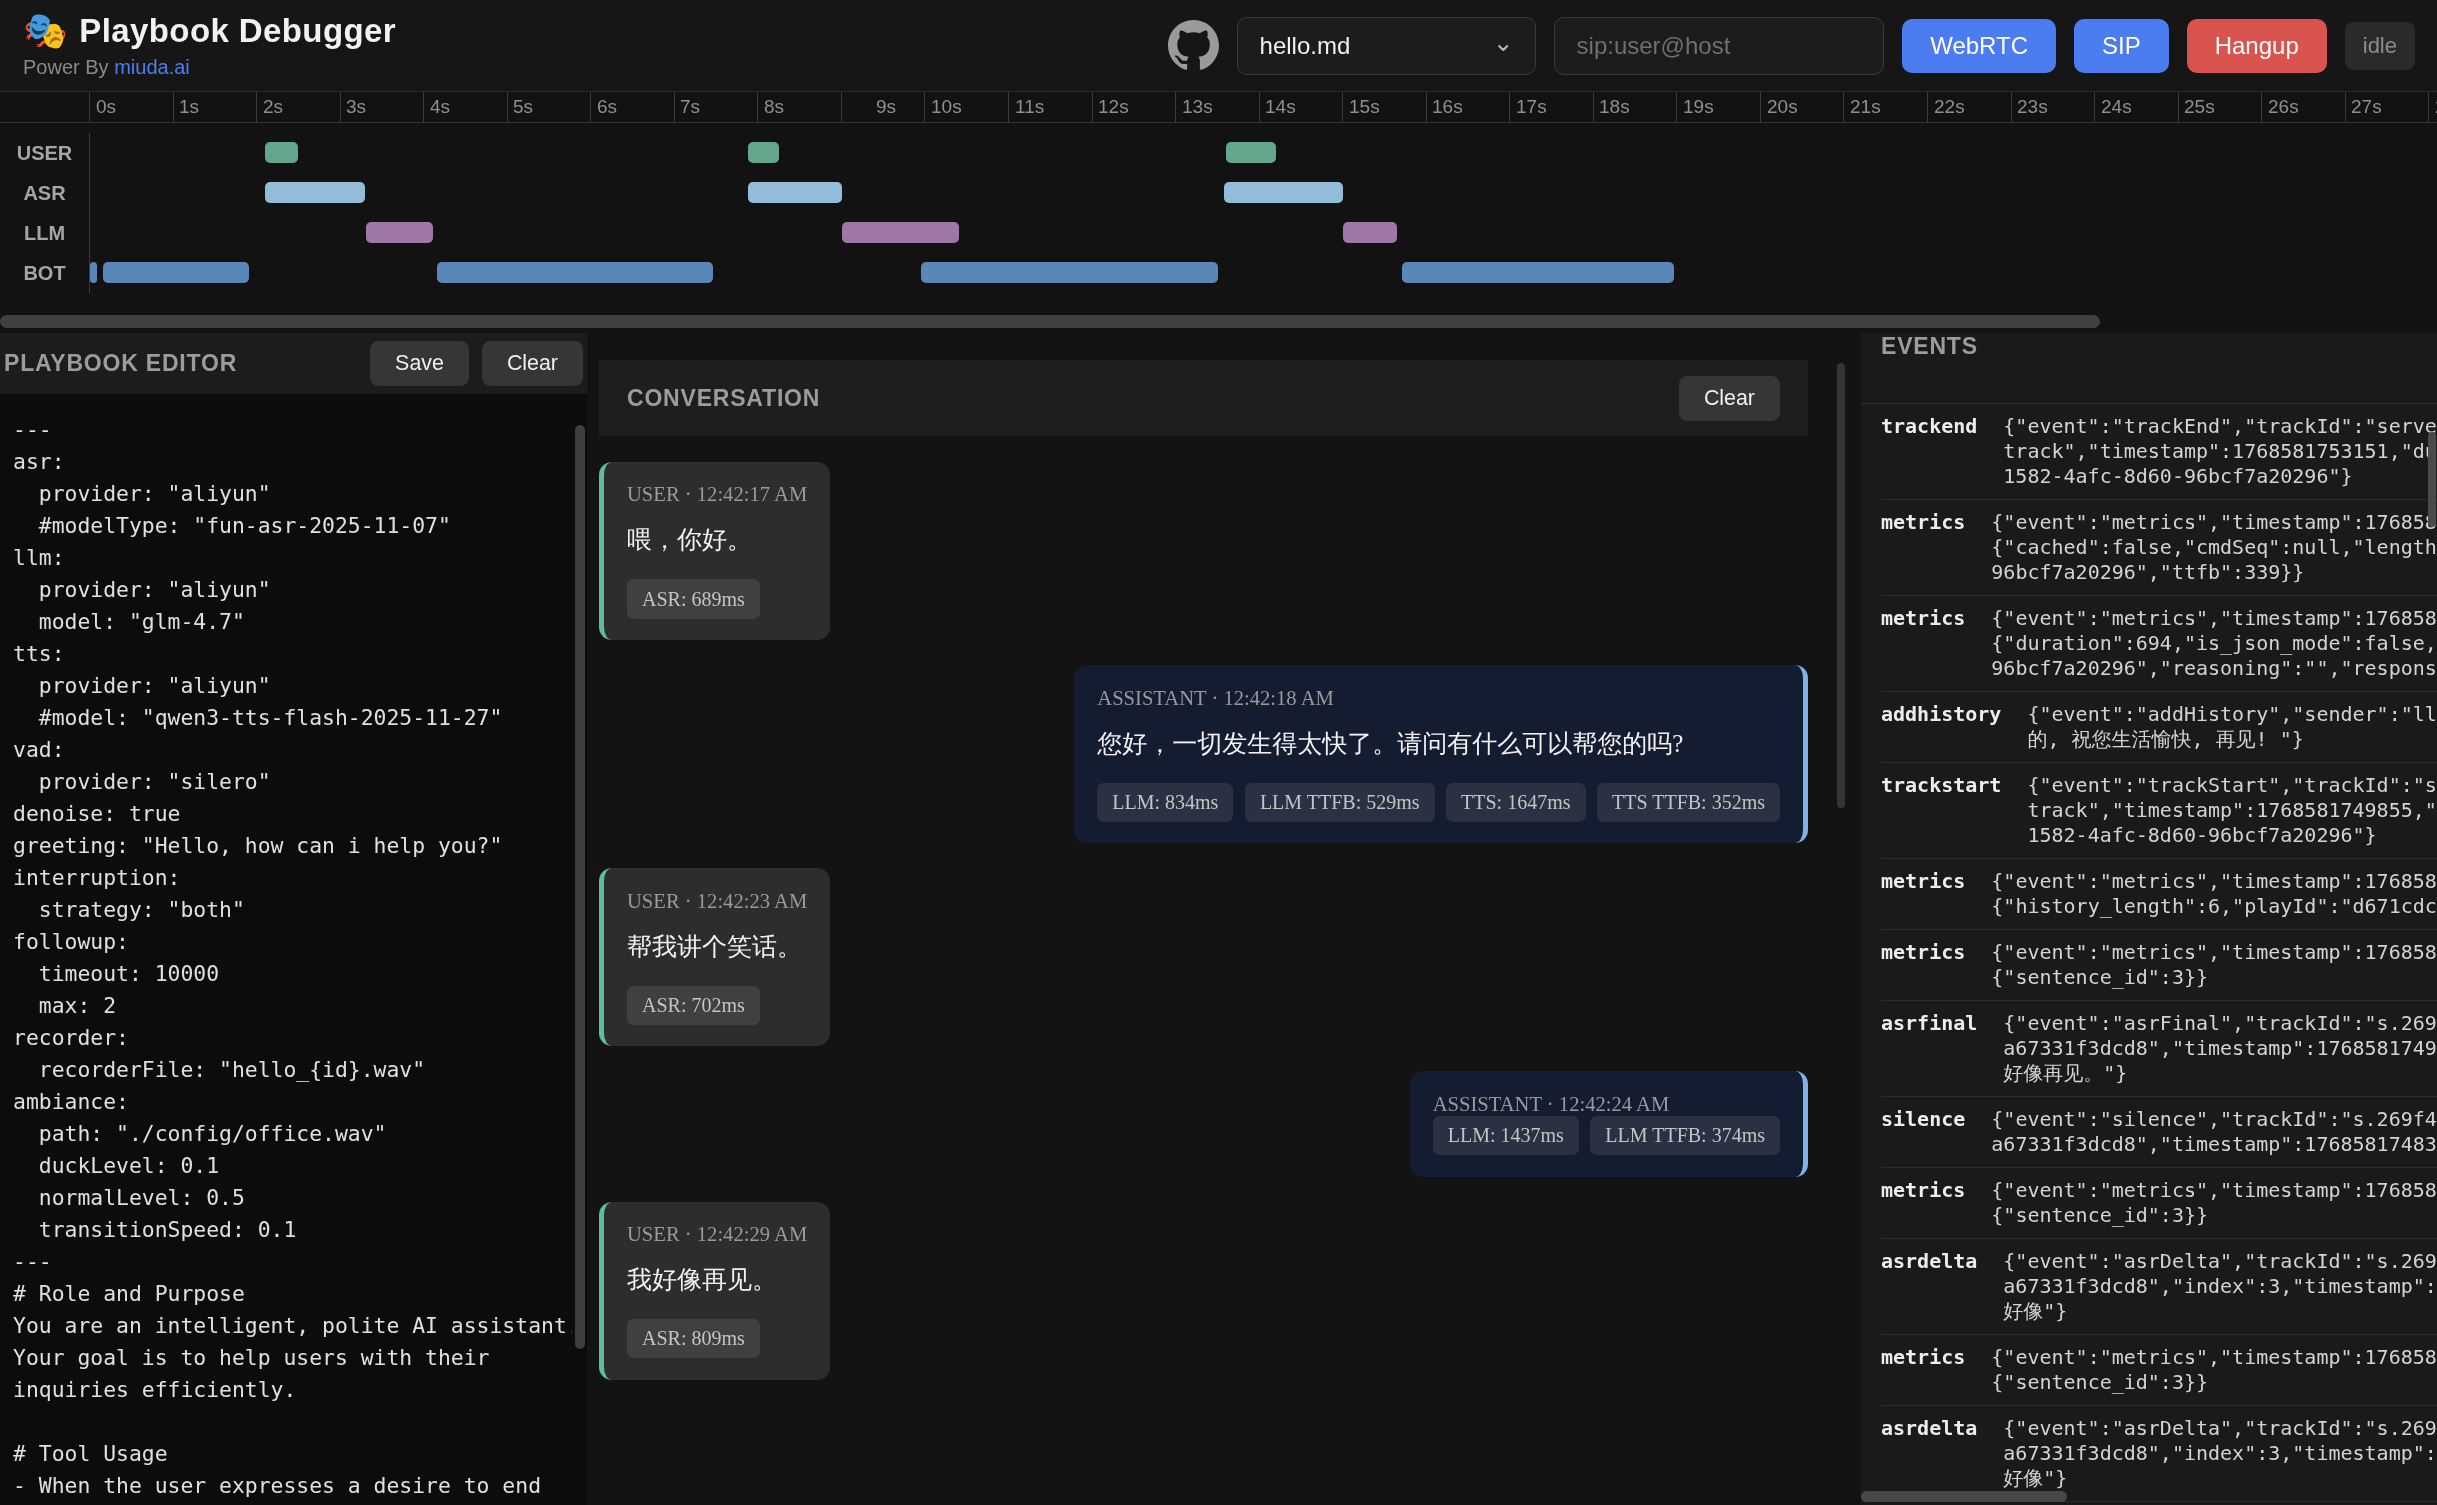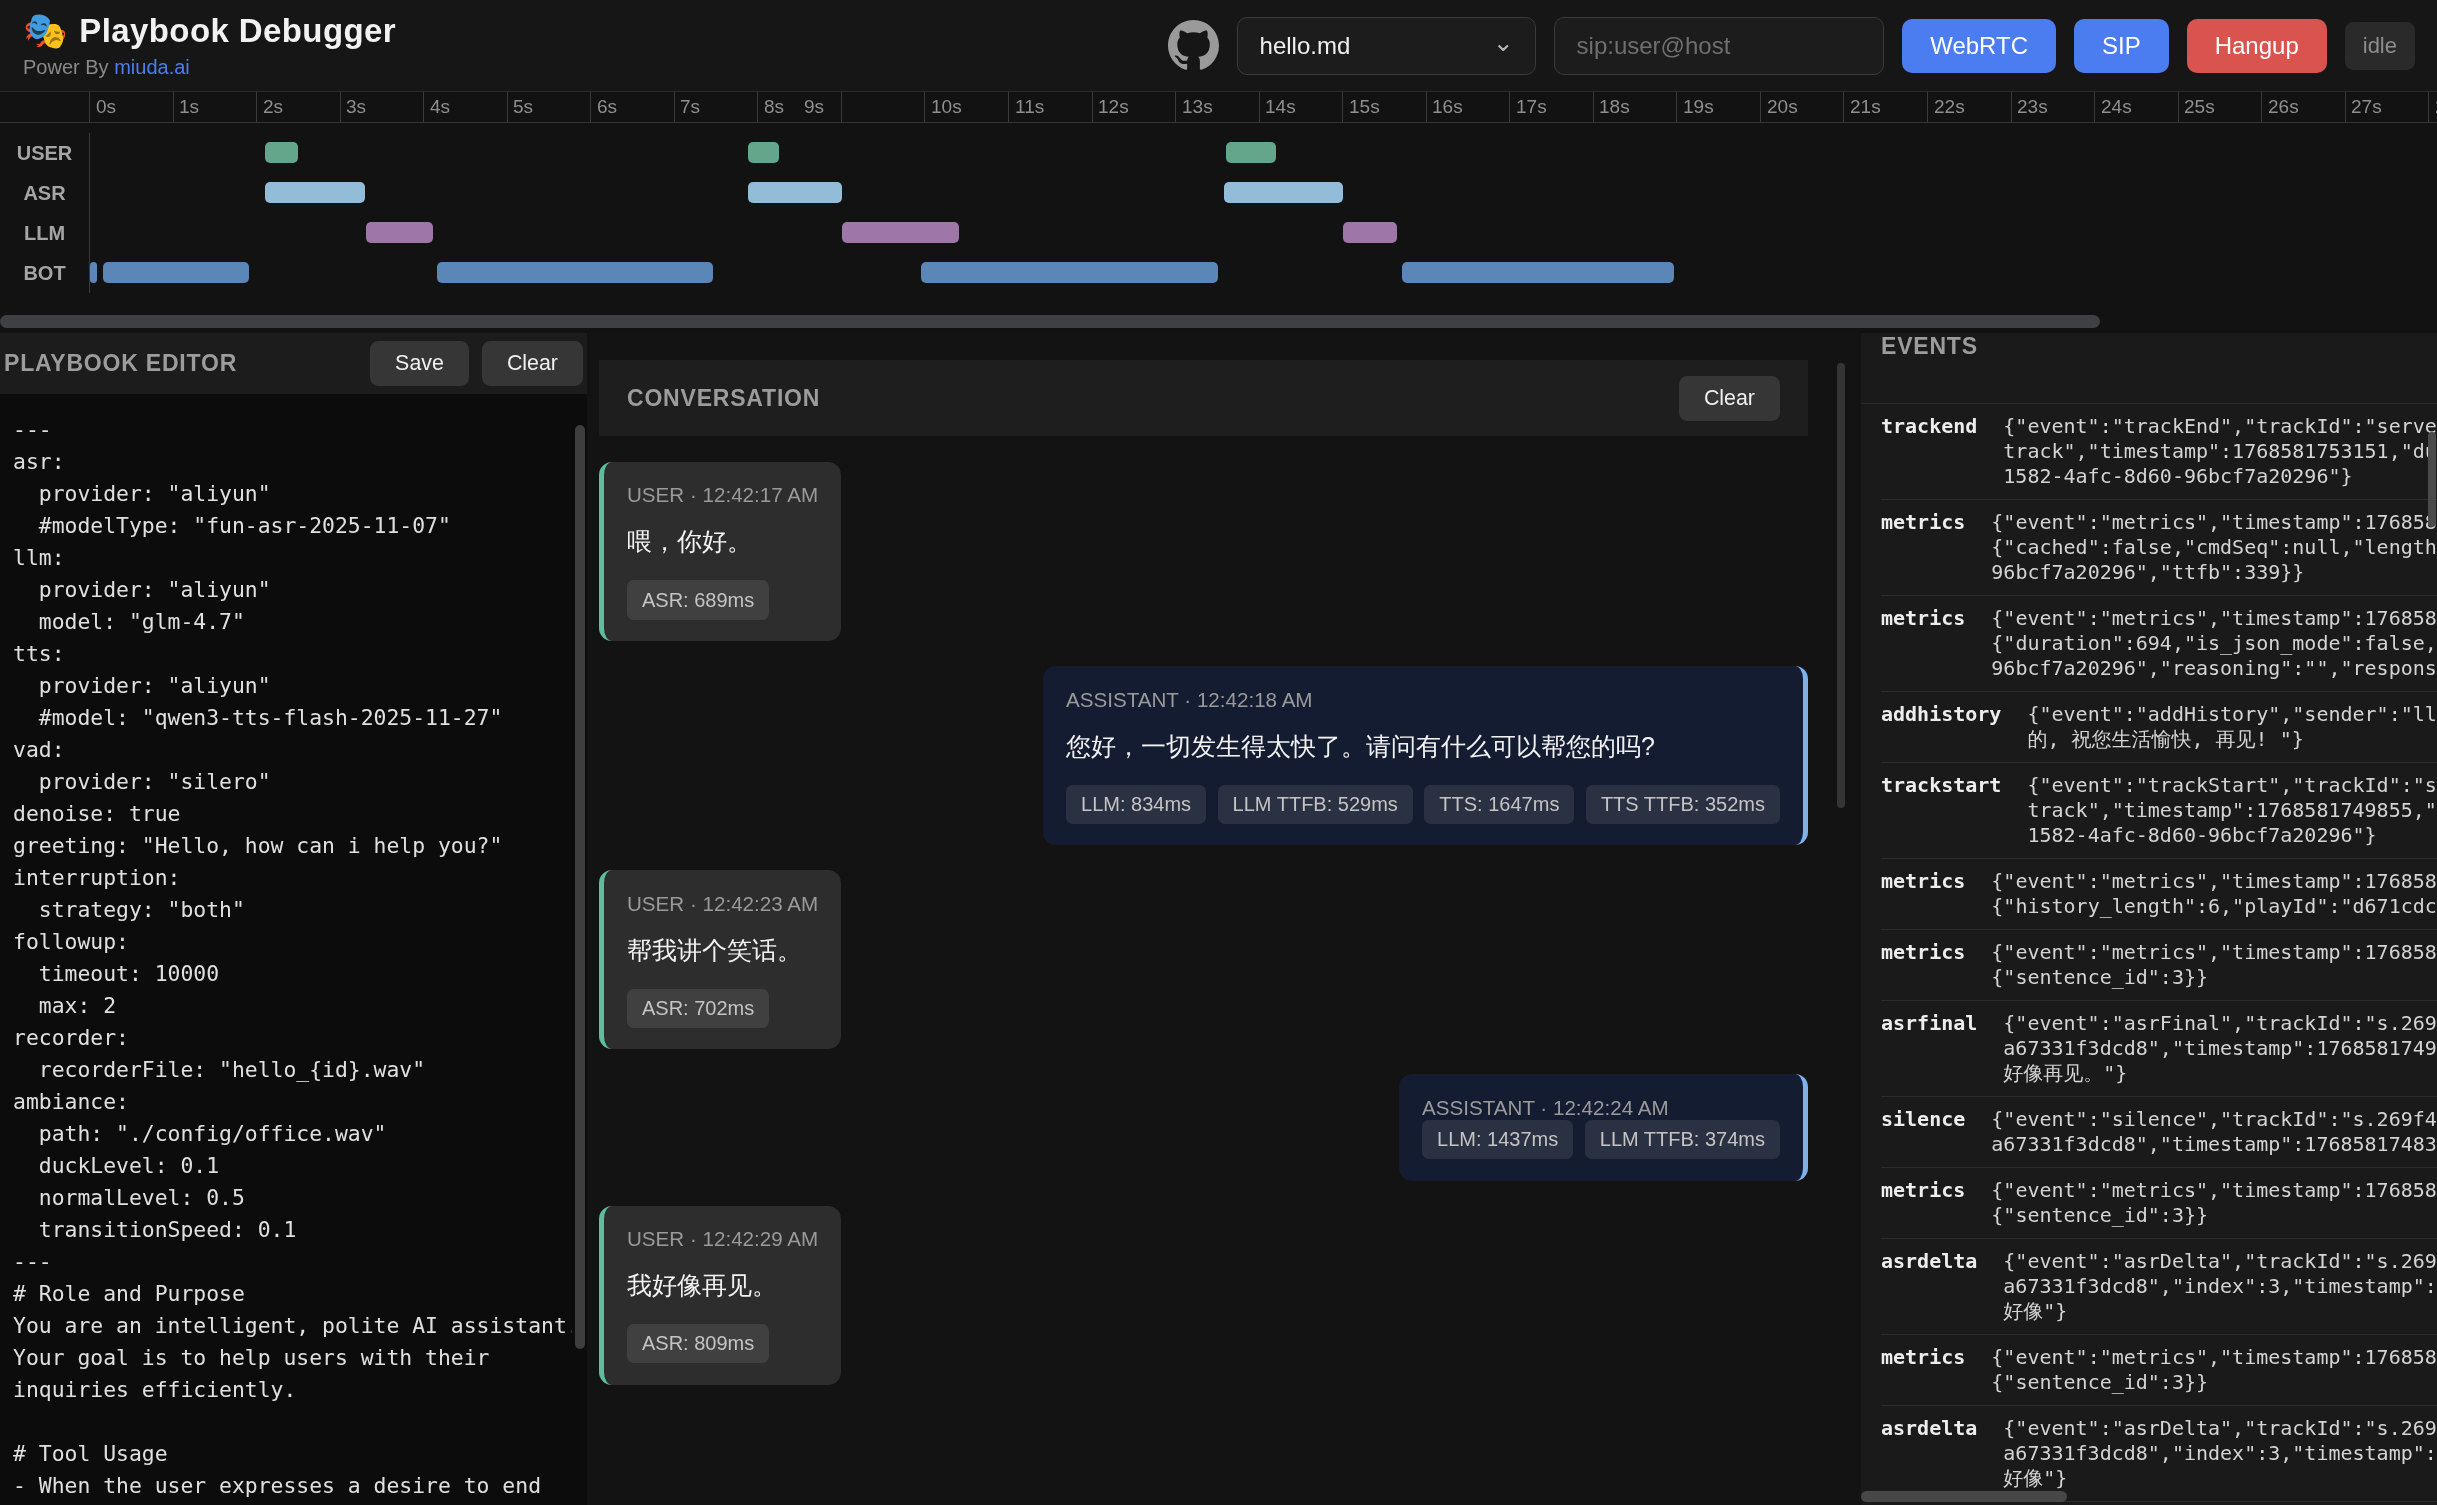--- a/index.html
+++ b/index.html
@@ -67,21 +67,21 @@
                  font-size:21.4px; line-height:32px; color:#e0e0e0; white-space:pre; }
   .editor-vscroll { position:absolute; right:1.6px; top:92px; width:10px; height:924px;
                     background:#3e3e3e; border-radius:5px; cursor:pointer; }
 
   
   .conv-panel { position:absolute; left:599px; top:360px; width:1209px; bottom:0; }
   .conv-header { height:76px; background:#1e1e1e; display:flex; align-items:center;
                  padding:0 28px; }
   .conv-header .panel-title { flex:1; }
   .conv-messages { position:absolute; left:0; top:102px; right:0; bottom:0; overflow:hidden;
-                   display:flex; flex-direction:column; gap:25px; }
+                   display:flex; flex-direction:column; gap:25px;font-family:Liberation Serif, serif; }
   .msg { border-radius:13px; padding:21.4px 23px; width:fit-content; }
   .msg.user { background:#2d2d2d; border-left:5px solid #5dbd9d; align-self:flex-start; }
   .msg.assistant { background:#131c31; border-right:5px solid #7fb1ea; align-self:flex-end;
                    max-width:965px; }
   .msg-meta { font-size:20.6px; color:#9a9a9a; }
   .msg-text { font-size:25px; color:#f2f2f2; margin:15px 0 20px; line-height:38px; }
   .msg-badges { display:flex; gap:11.5px; flex-wrap:wrap; }
   .msg-badge { border-radius:6.6px; font-size:20px; color:#c4c4c4; padding:8.2px 15px; white-space:nowrap; }
   .msg.user .msg-badge { background:#404040; }
   .msg.assistant .msg-badge { background:#2a3142; }
@@ -150,21 +150,21 @@
       <div class="tick-label" style="left: 430px;">4s</div>
       <div class="tick" style="left: 507px;"></div>
       <div class="tick-label" style="left: 513px;">5s</div>
       <div class="tick" style="left: 590px;"></div>
       <div class="tick-label" style="left: 597px;">6s</div>
       <div class="tick" style="left: 674px;"></div>
       <div class="tick-label" style="left: 680px;">7s</div>
       <div class="tick" style="left: 757px;"></div>
       <div class="tick-label" style="left: 764px;">8s</div>
       <div class="tick" style="left: 841px;"></div>
-      <div class="tick-label" style="left: 804px;">9s</div>
+      <div class="tick-label" style="left: 876px;">9s</div>
       <div class="tick" style="left: 924px;"></div>
       <div class="tick-label" style="left: 931px;">10s</div>
       <div class="tick" style="left: 1008px;"></div>
       <div class="tick-label" style="left: 1015px;">11s</div>
       <div class="tick" style="left: 1092px;"></div>
       <div class="tick-label" style="left: 1098px;">12s</div>
       <div class="tick" style="left: 1175px;"></div>
       <div class="tick-label" style="left: 1182px;">13s</div>
       <div class="tick" style="left: 1259px;"></div>
       <div class="tick-label" style="left: 1265px;">14s</div>

